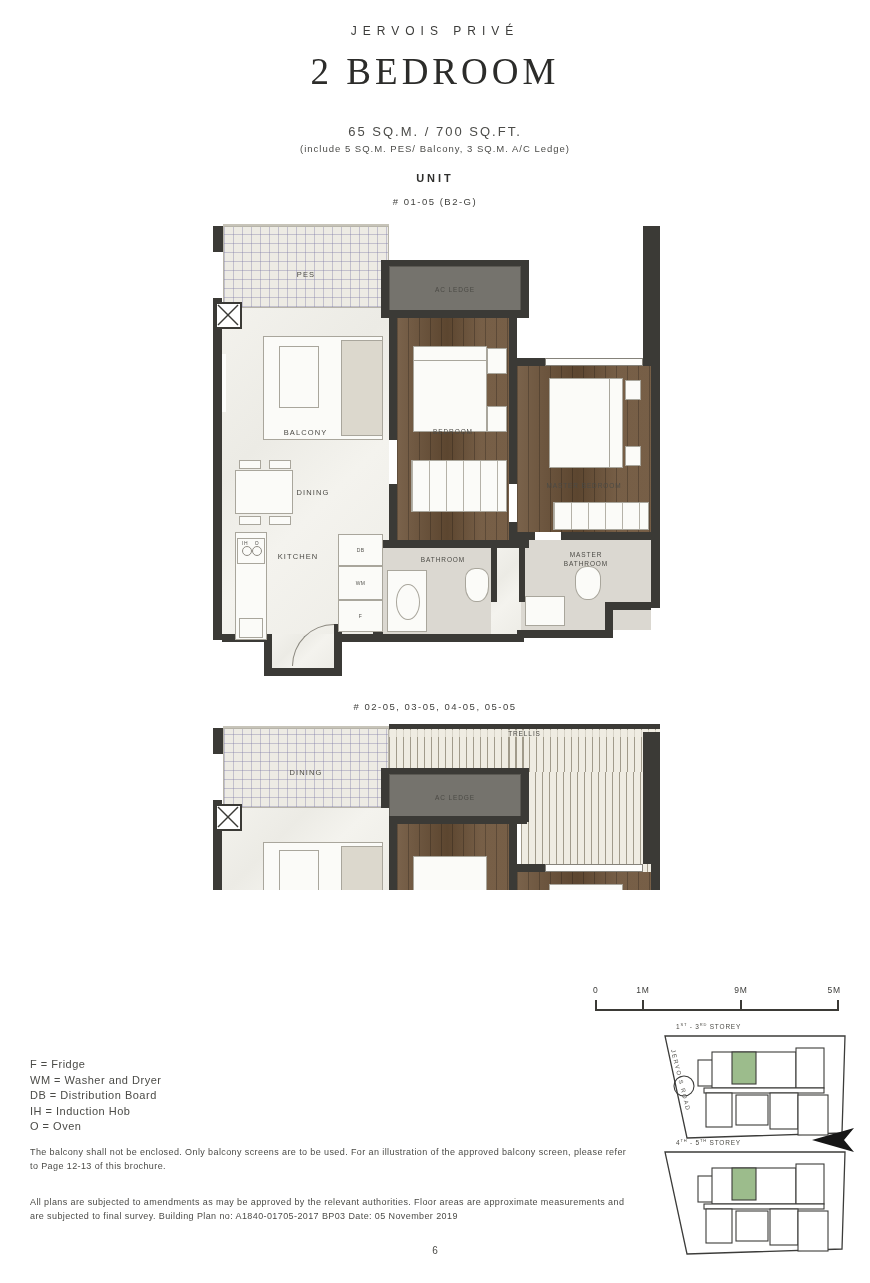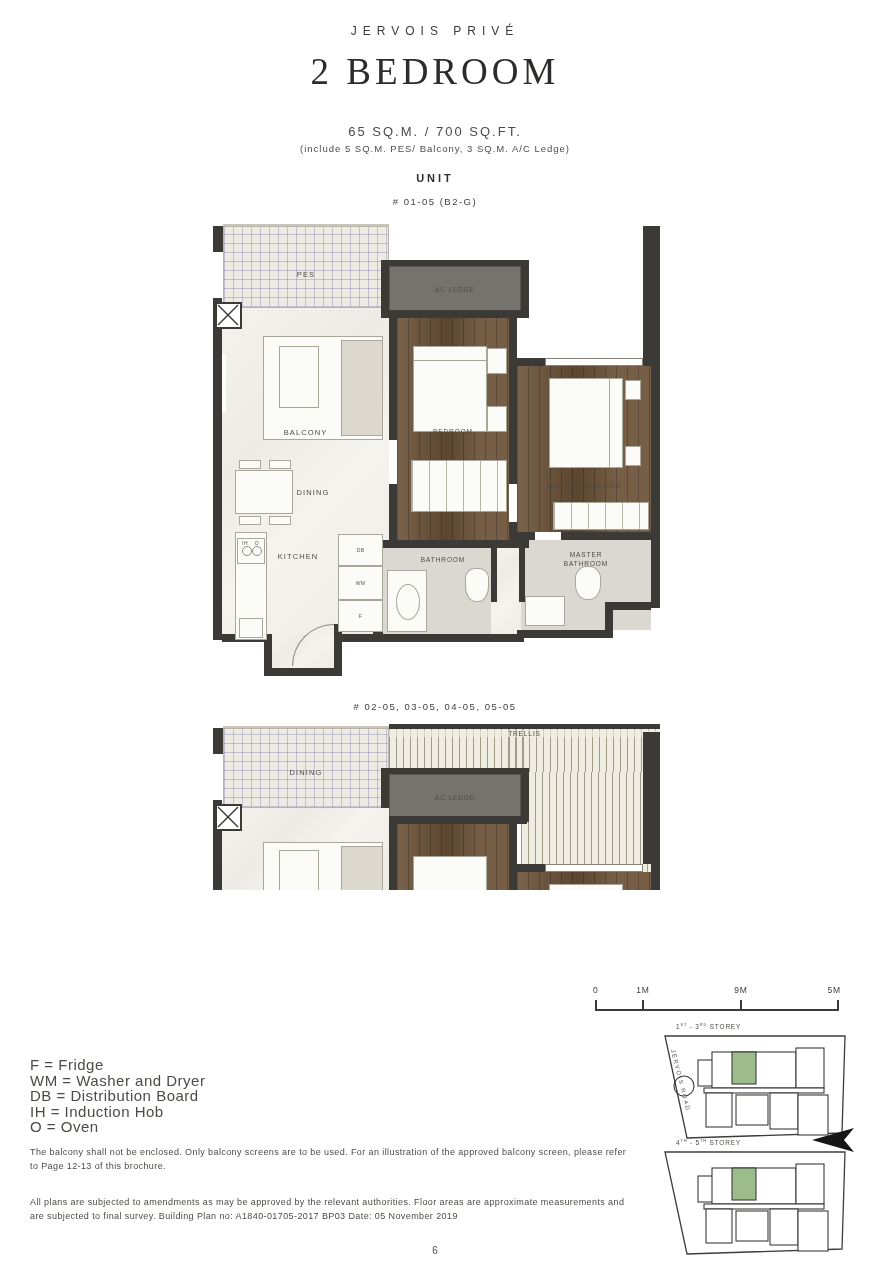--- a/index.html
+++ b/index.html
@@ -39,21 +39,21 @@
   .doorarc{position:absolute;border-top:1.2px solid #8a877e;border-left:1.2px solid #8a877e;
         border-top-left-radius:100%;box-sizing:border-box;}
   
   .sb-line{position:absolute;background:#3b3a36;}
   .sb-tick{position:absolute;width:2px;height:9px;background:#3b3a36;}
   .sb-lab{position:absolute;font-size:8.5px;letter-spacing:0.8px;color:#3c3c3a;}
   
   .storey{position:absolute;font-size:6.5px;letter-spacing:0.8px;color:#4b4a45;}
   .storey sup{font-size:4px;vertical-align:super;}
   
-  .legend-line{font-size:15px;letter-spacing:0.5px;color:#4b4b47;line-height:15.5px;}
+  .legend-line{font-size:11px;letter-spacing:0.5px;color:#4b4b47;line-height:15.5px;}
   .note{position:absolute;font-size:9px;letter-spacing:0.4px;line-height:13.5px;color:#4b4b47;}
   .pagenum{top:1245px;font-size:10px;color:#4b4b47;}
 </style>
 </head>
 <body>
 
 <div id="page">
 
   <div class="abs ctr brand">JERVOIS PRIVÉ</div>
   <div class="abs ctr title">2 BEDROOM</div>

